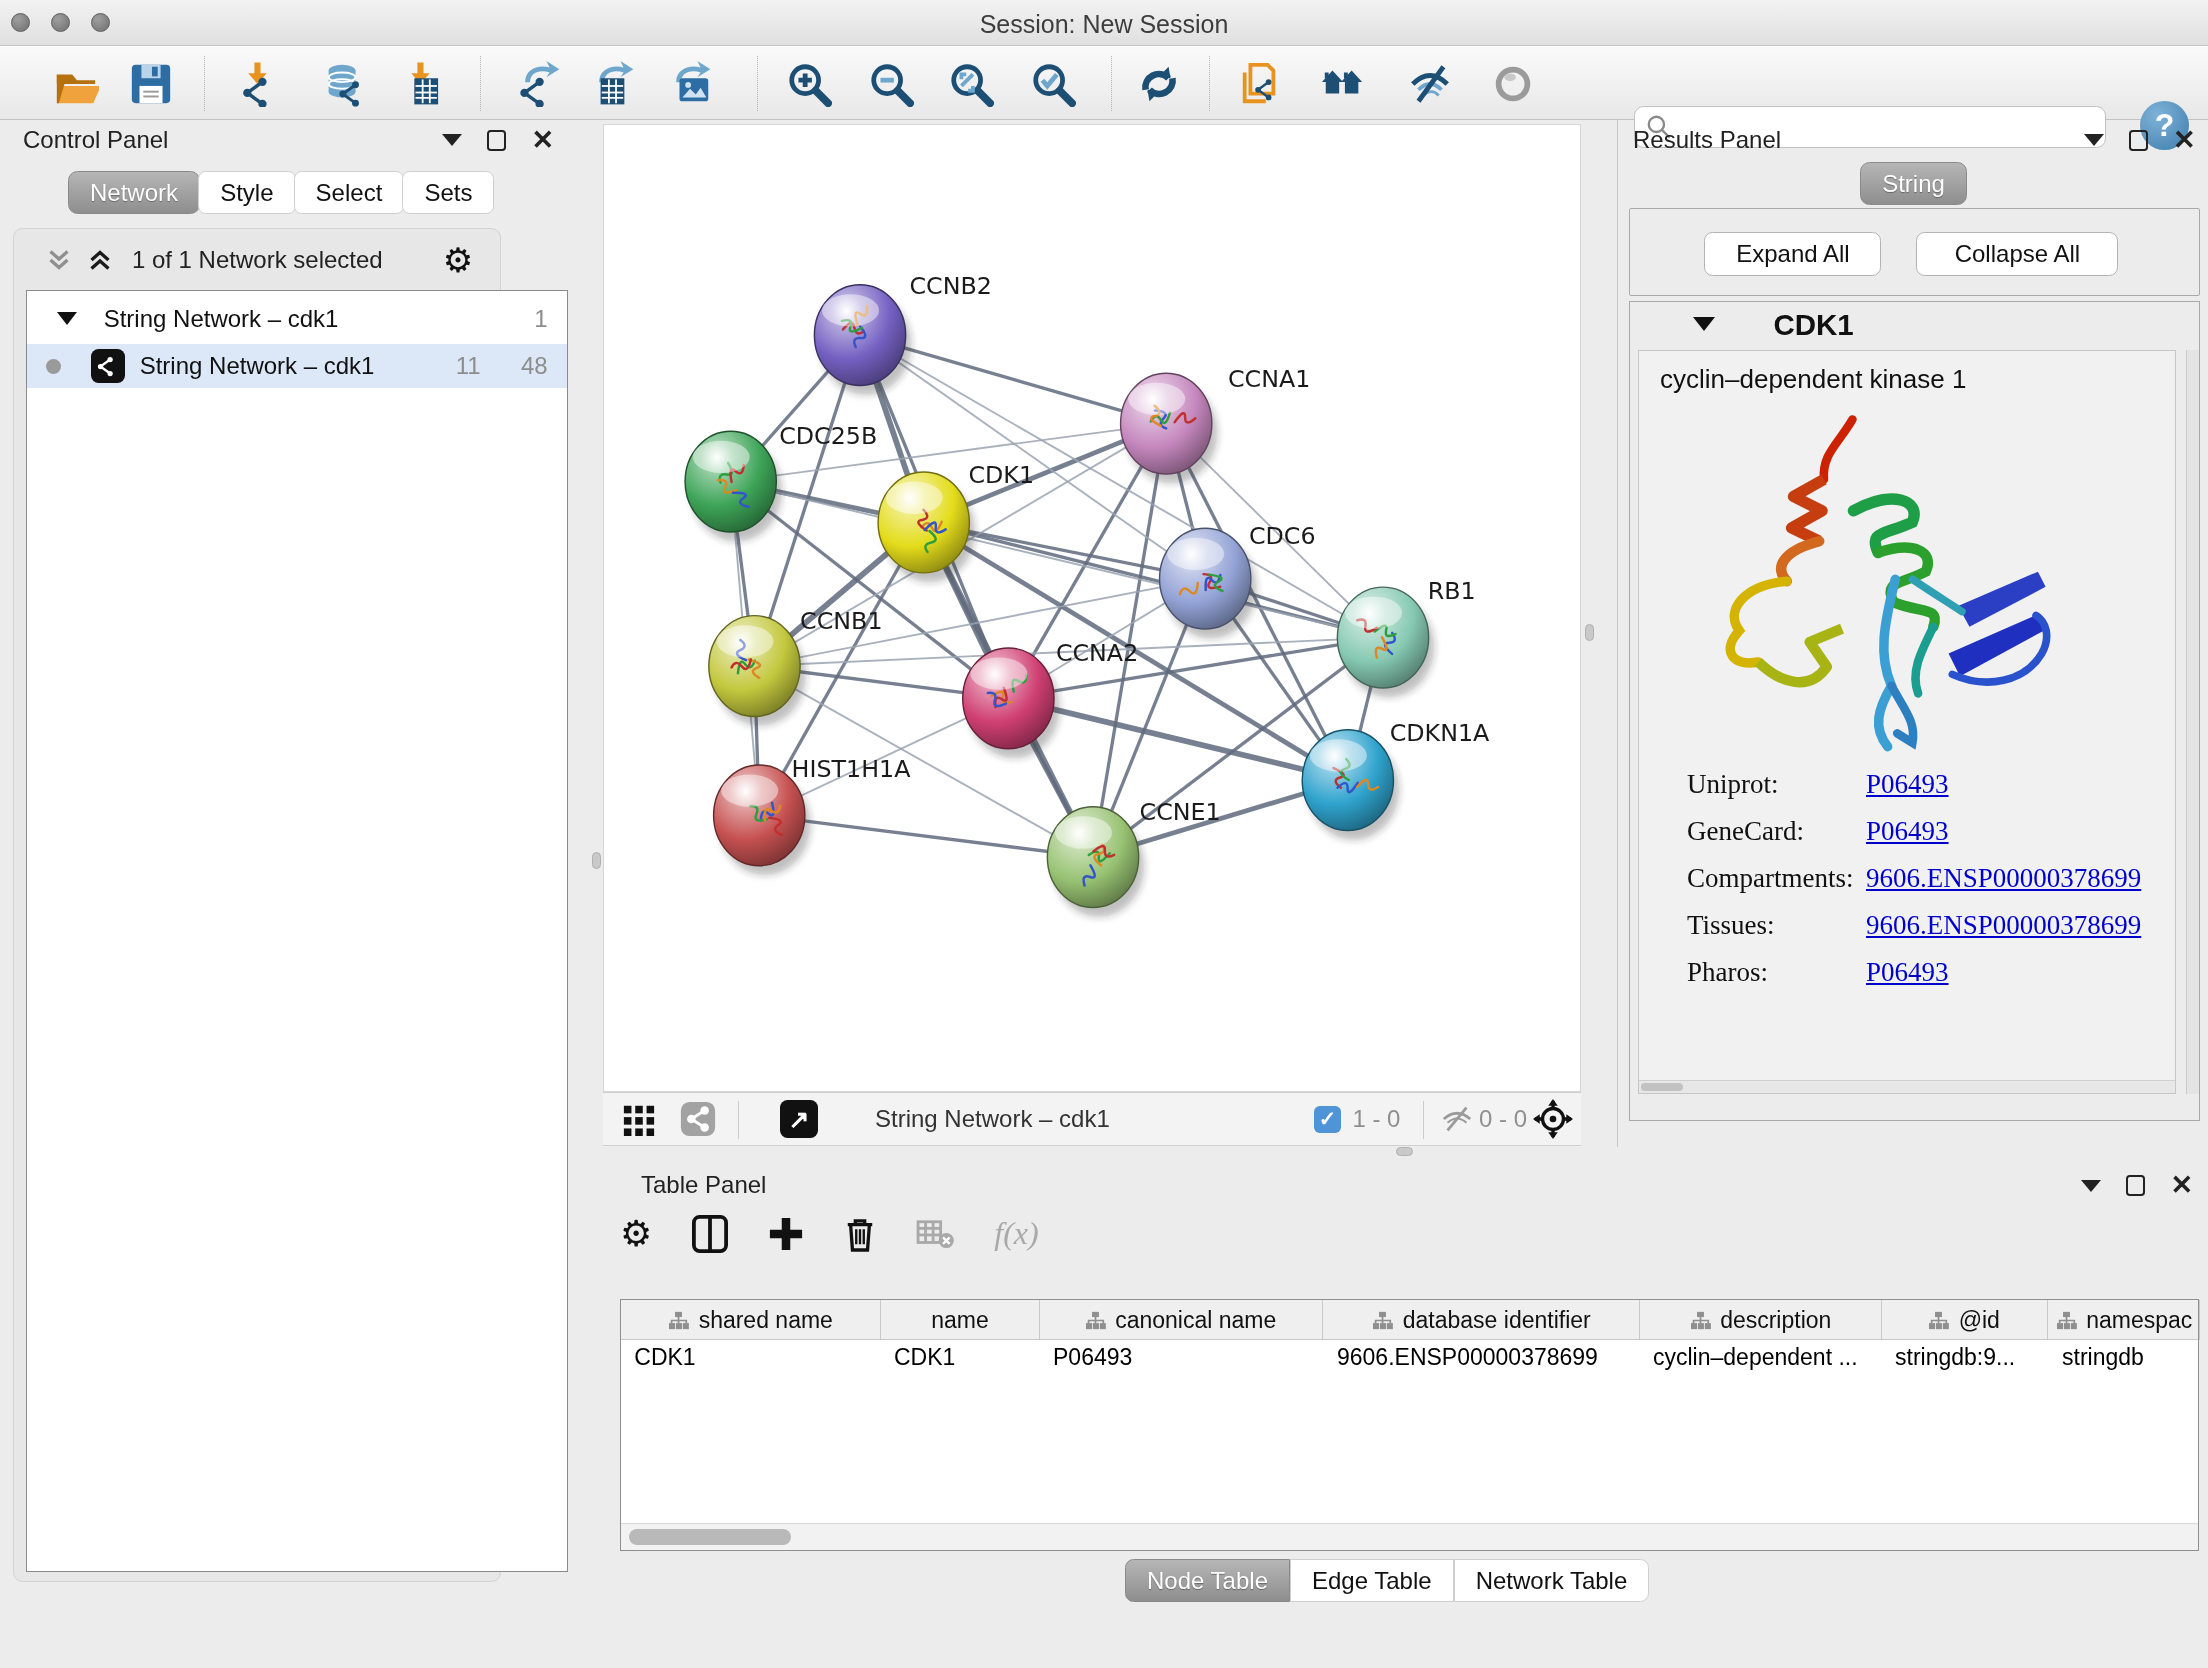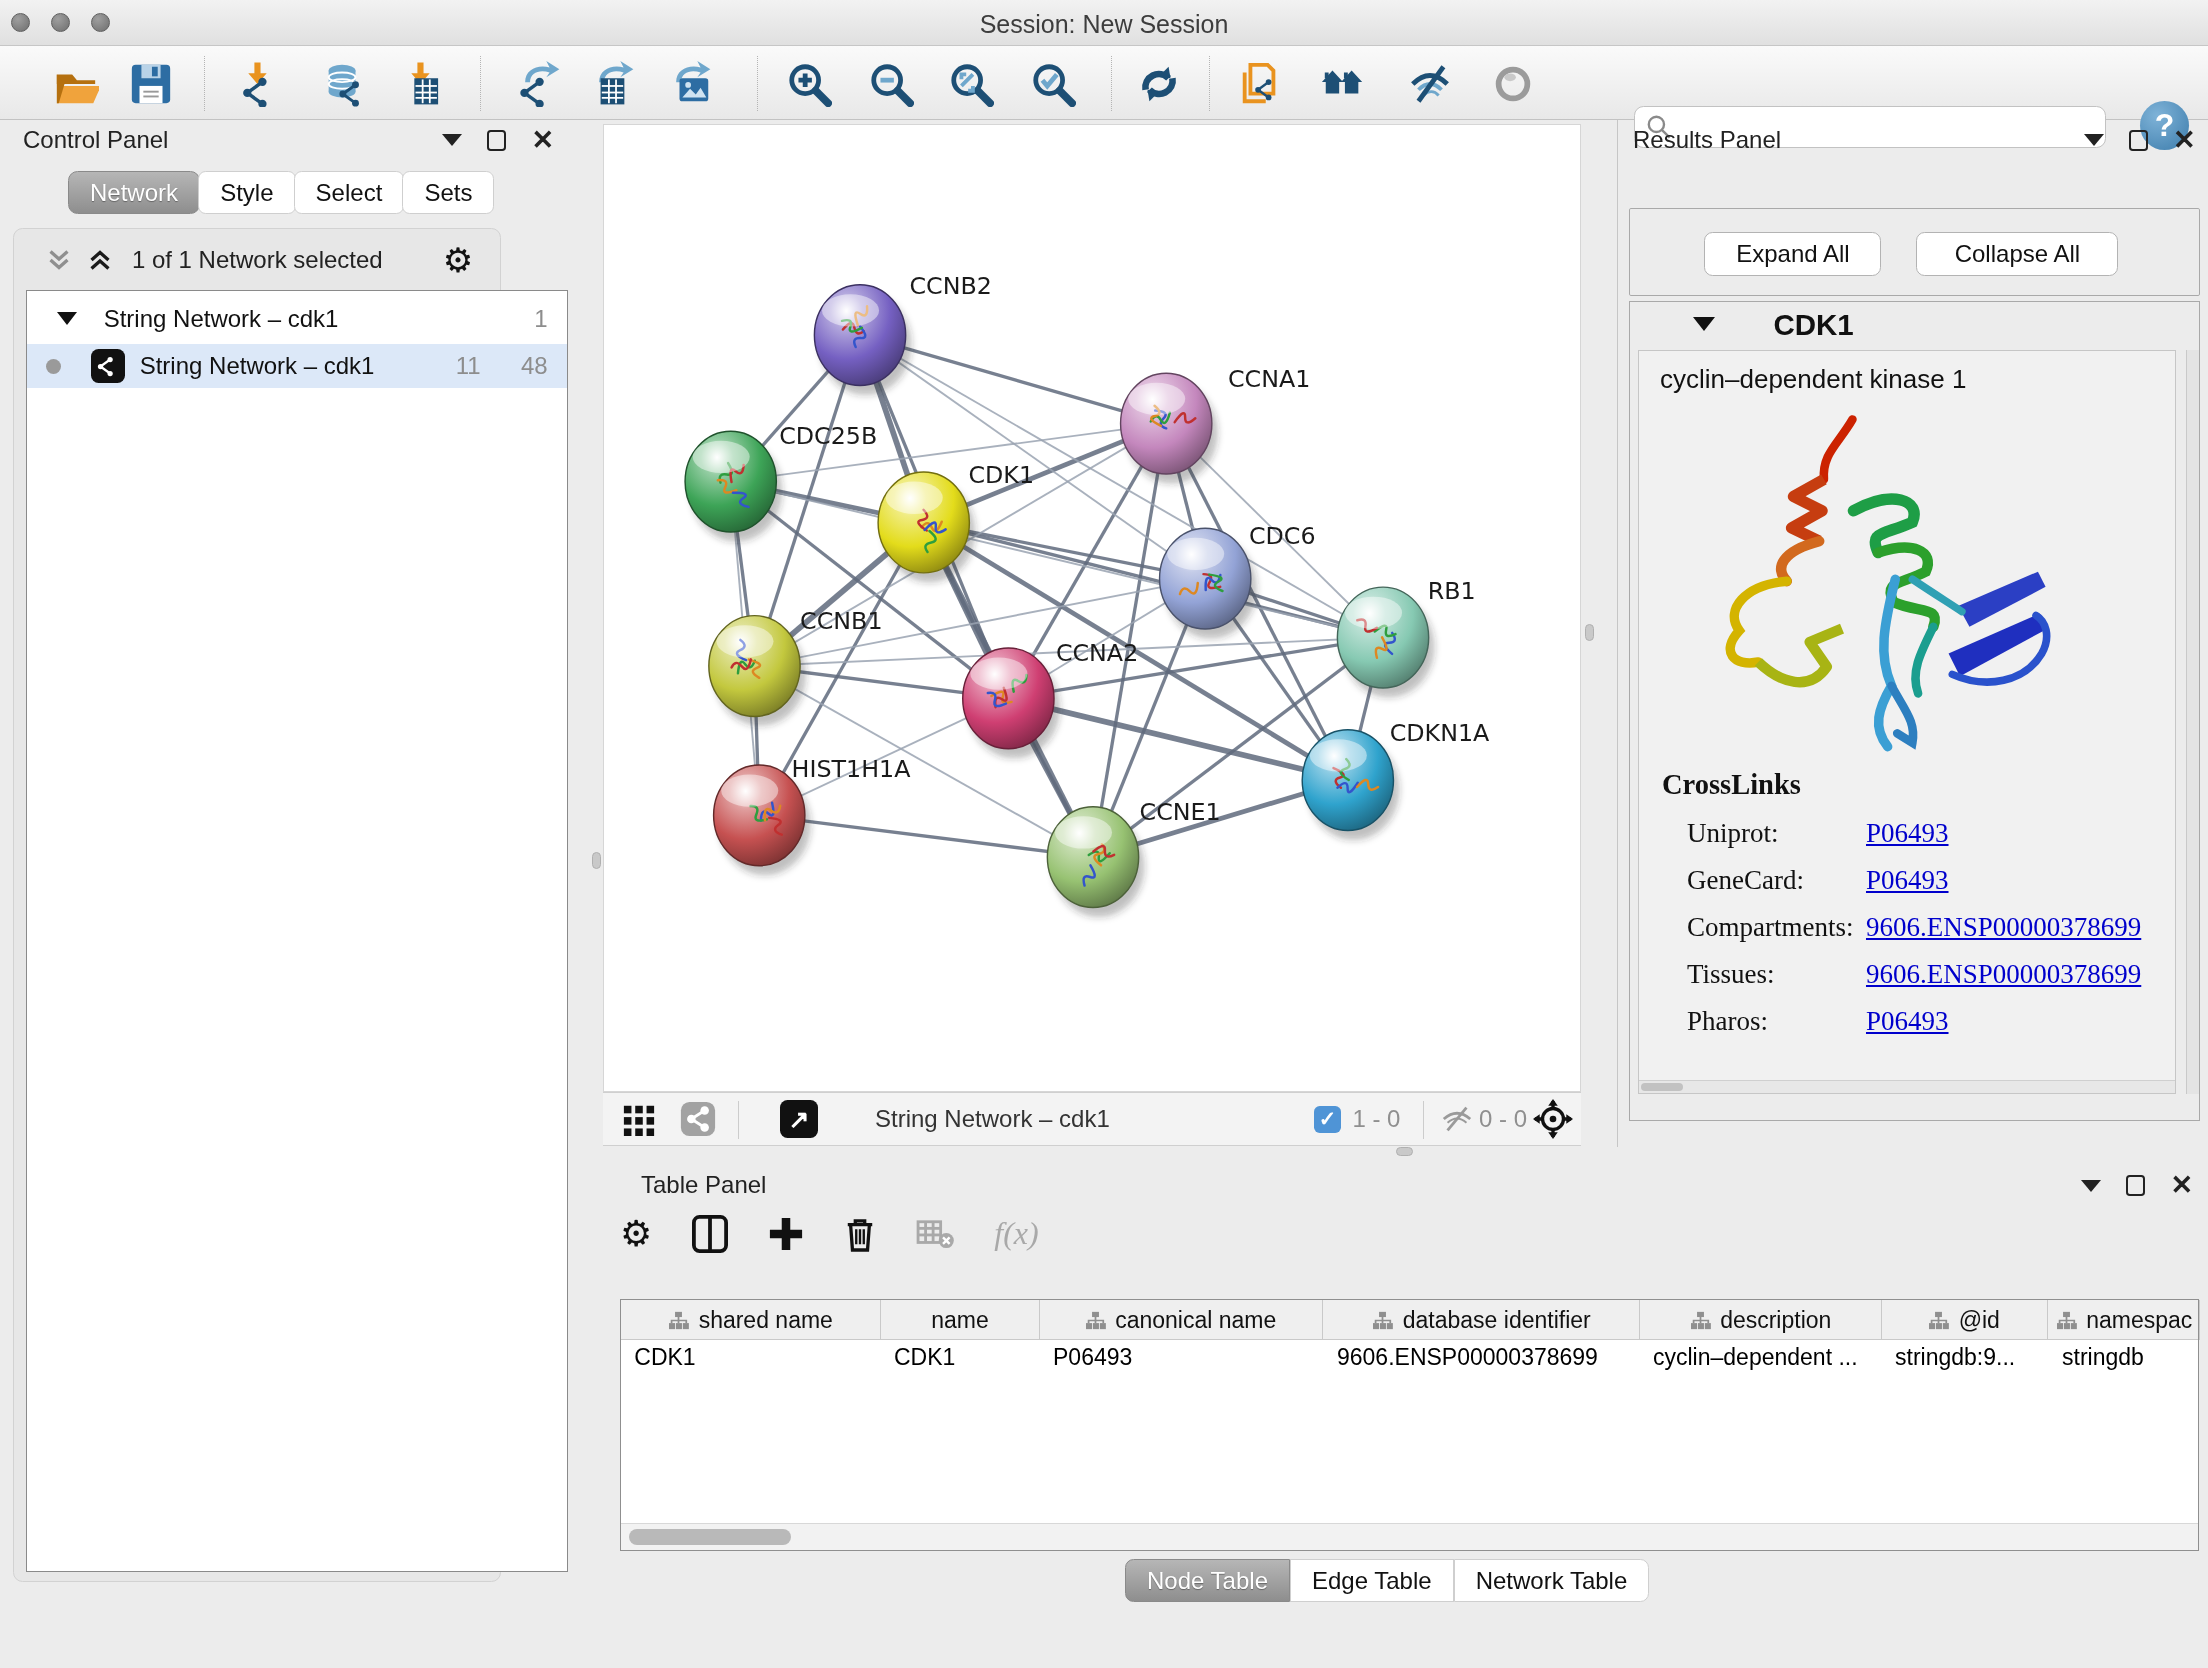--- a/index.html
+++ b/index.html
@@ -691,20 +691,21 @@
   <div class="splitter-dot" style="left:1585px;top:624px;width:8.6px;height:17px"></div>
   <div class="splitter-dot" style="left:1396px;top:1147px;width:17px;height:8.6px"></div>
 
   <div id="results-panel">
     <span class="panel-title" style="position:absolute;left:15px;top:5.7px">Results Panel</span>
     <div class="panel-ctrls" style="right:13.3px;top:9.5px">
       <div class="pc-min"></div>
       <div class="pc-float"></div>
       <div class="pc-close">✕</div>
     </div>
+    <div id="rp-tab"><span class="tab active">String</span></div>
     <div class="rp-box" id="rp-buttons">
       <div class="rp-btn" style="left:74px;width:177px">Expand All</div>
       <div class="rp-btn" style="left:286px;width:202px">Collapse All</div>
     </div>
     <div class="rp-box" id="rp-section">
       <div id="rp-sec-head">
         <div class="expander"></div>
         <div id="rp-gene">CDK1</div>
       </div>
       <div id="rp-inner">
@@ -719,21 +720,20 @@
           <path d="M222,152 C258,140 282,150 272,172 C244,186 228,182 238,204 C266,216 288,208 280,230" fill="none" stroke="#2ca02c" stroke-width="11" stroke-linecap="round"></path>
           <path d="M280,230 C266,258 256,278 264,300" fill="none" stroke="#1b9e8f" stroke-width="9" stroke-linecap="round"></path>
           <path d="M240,180 C228,228 222,260 236,292 C222,316 216,336 232,356" fill="none" stroke="#3b9fd4" stroke-width="10" stroke-linecap="round"></path>
           <path d="M236,292 C250,318 262,330 258,352 L242,342" fill="none" stroke="#2d7fc0" stroke-width="9" stroke-linecap="round"></path>
           <polygon points="306,208 390,172 398,188 318,230" fill="#2b3fc4"></polygon>
           <polygon points="296,258 392,216 400,232 308,282" fill="#1f2fbf"></polygon>
           <path d="M300,280 C336,296 376,288 394,258 C404,240 398,224 388,218" fill="none" stroke="#2a52cc" stroke-width="8" stroke-linecap="round"></path>
           <path d="M258,180 C282,196 298,206 310,214" fill="none" stroke="#2fa0b4" stroke-width="8" stroke-linecap="round"></path>
         </svg>
         <div id="crosslinks">
-          <h3>CrossLinks</h3>
           <div id="cl-rows">
               <div class="cl-row">
                 <span class="cl-label">Uniprot:</span>
     <a class="cl-link">P06493</a>
               </div>
               <div class="cl-row">
                 <span class="cl-label">GeneCard:</span>
     <a class="cl-link">P06493</a>
               </div>
               <div class="cl-row">

